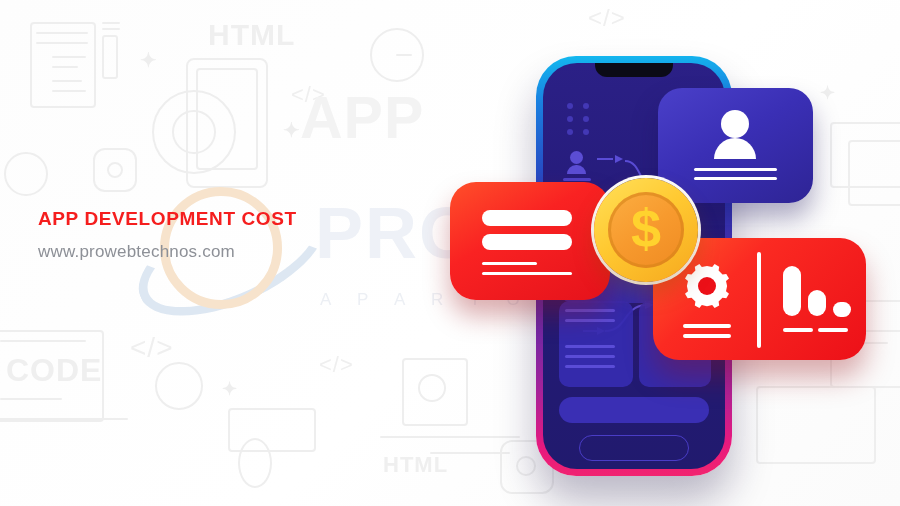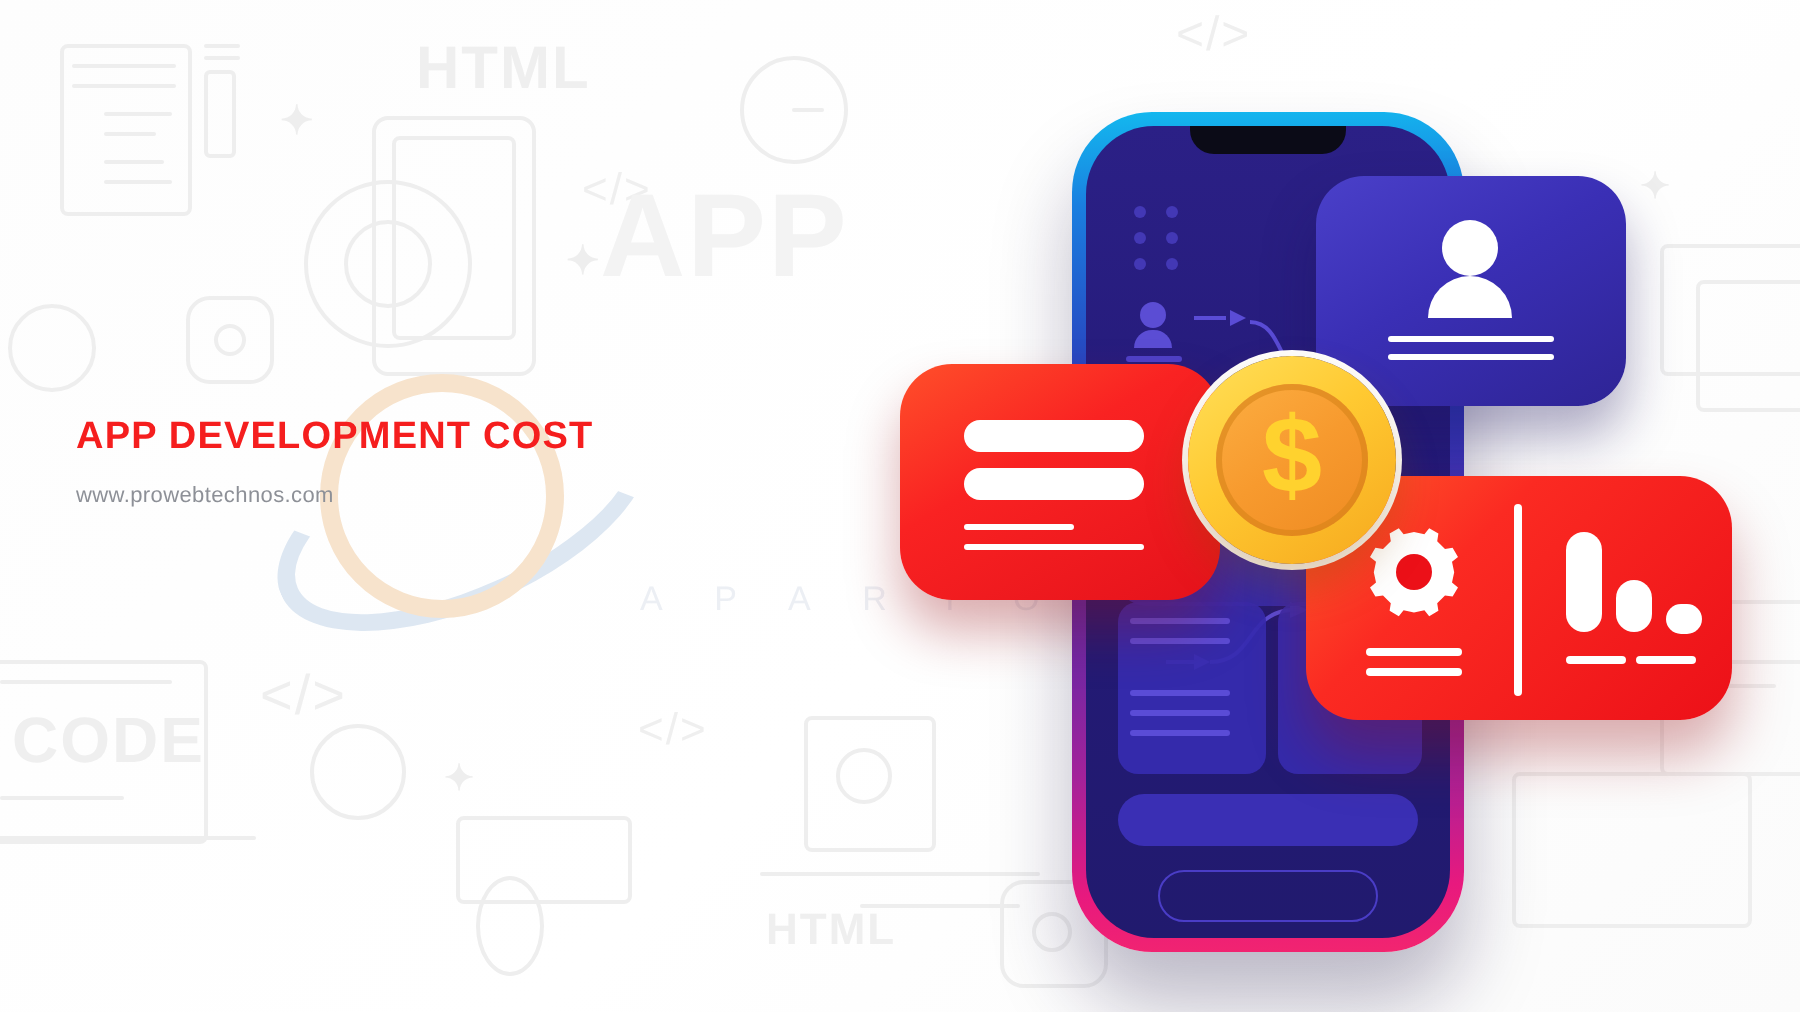--- a/index.html
+++ b/index.html
@@ -69,21 +69,21 @@
   .headline { position:absolute; left:38px; top:203px; width:440px; }
   .h-line1 {
     font-size:29.5px; font-weight:700; letter-spacing:0.6px;
     color:#1b4ba8; line-height:1.18; white-space:nowrap;
   }
   .h-line2 {
     font-size:19px; font-weight:700; letter-spacing:0.6px;
     color:#f51e1e; line-height:1.18; white-space:nowrap; margin-top:5px;
   }
   .h-url {
-    margin-top:12px; font-size:11px; color:#8d9097;
+    margin-top:12px; font-size:17px; color:#8d9097;
     letter-spacing:0.2px; font-weight:400;
   }
 
   
   .illus { position:absolute; left:450px; top:30px; width:450px; height:470px; }
 
   
   .phone {
     position:absolute; left:86px; top:26px;
     width:196px; height:420px;
@@ -259,20 +259,21 @@
 
     <div class="wm-line" style="left:380px; top:436px; width:140px;"></div>
     <div class="wm-line" style="left:430px; top:452px; width:80px;"></div>
 
     <div class="wm-box" style="left:756px; top:386px; width:120px; height:78px;"></div>
   </div>
 
   <div class="logo-wm">
     <div class="lw-swoosh"></div>
     <div class="lw-ring"></div>
+    <div class="lw-text">PRO</div>
     <div class="lw-sub">A P A R T O</div>
   </div>
 
   <div class="headline">
     <div class="h-line2">APP DEVELOPMENT COST</div>
     <div class="h-url">www.prowebtechnos.com</div>
   </div>
 
   <div class="illus">
 

